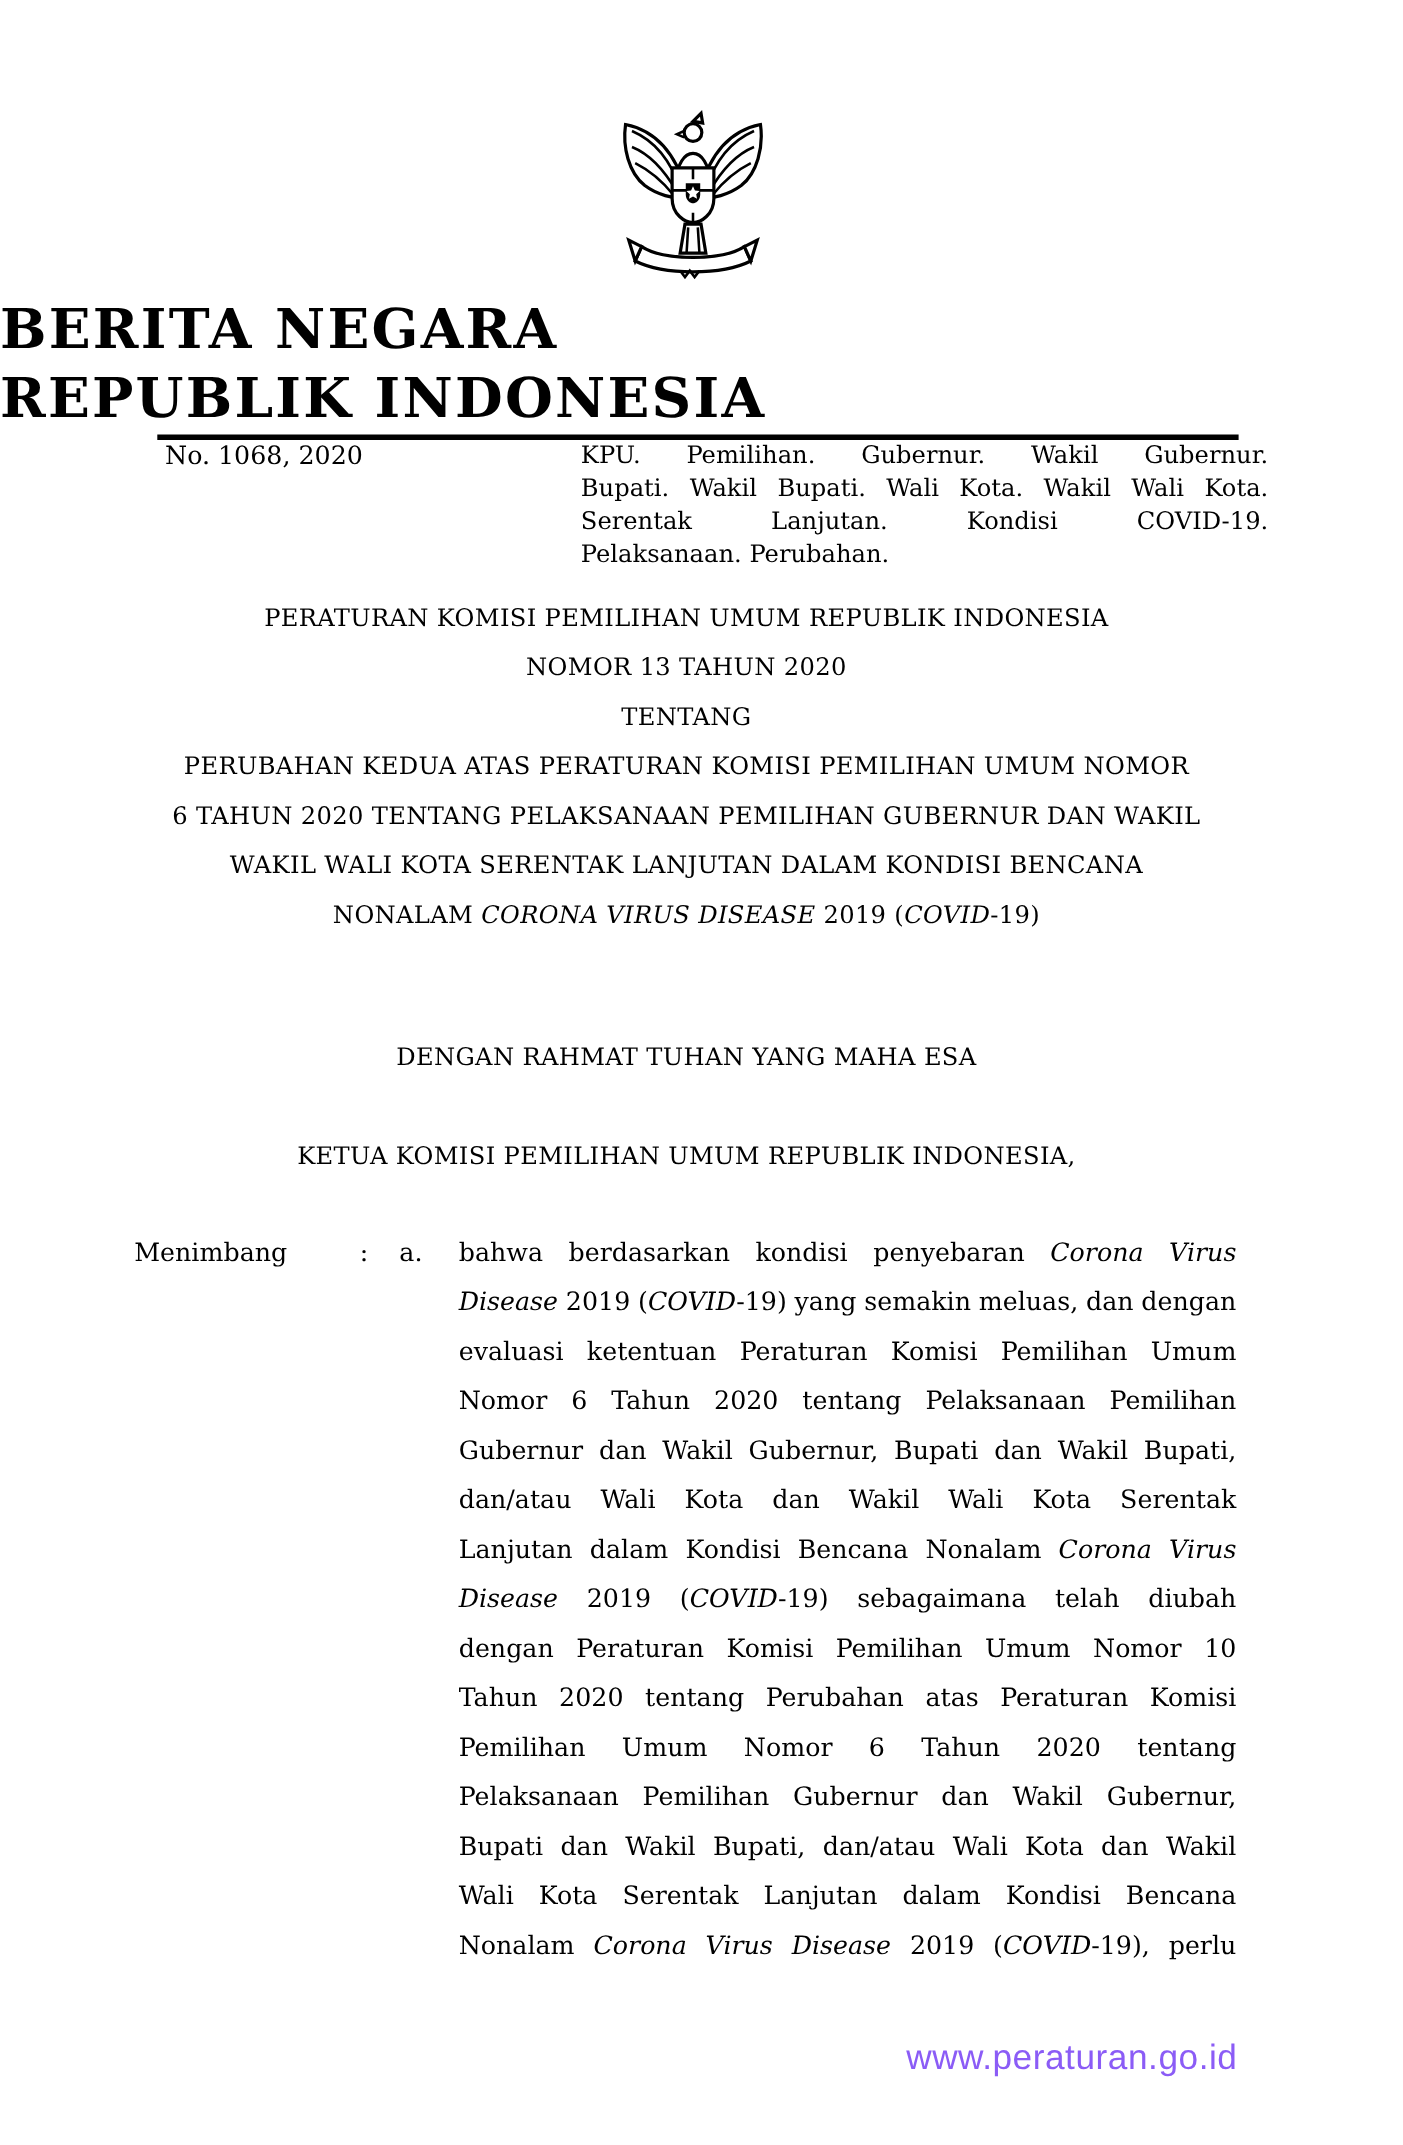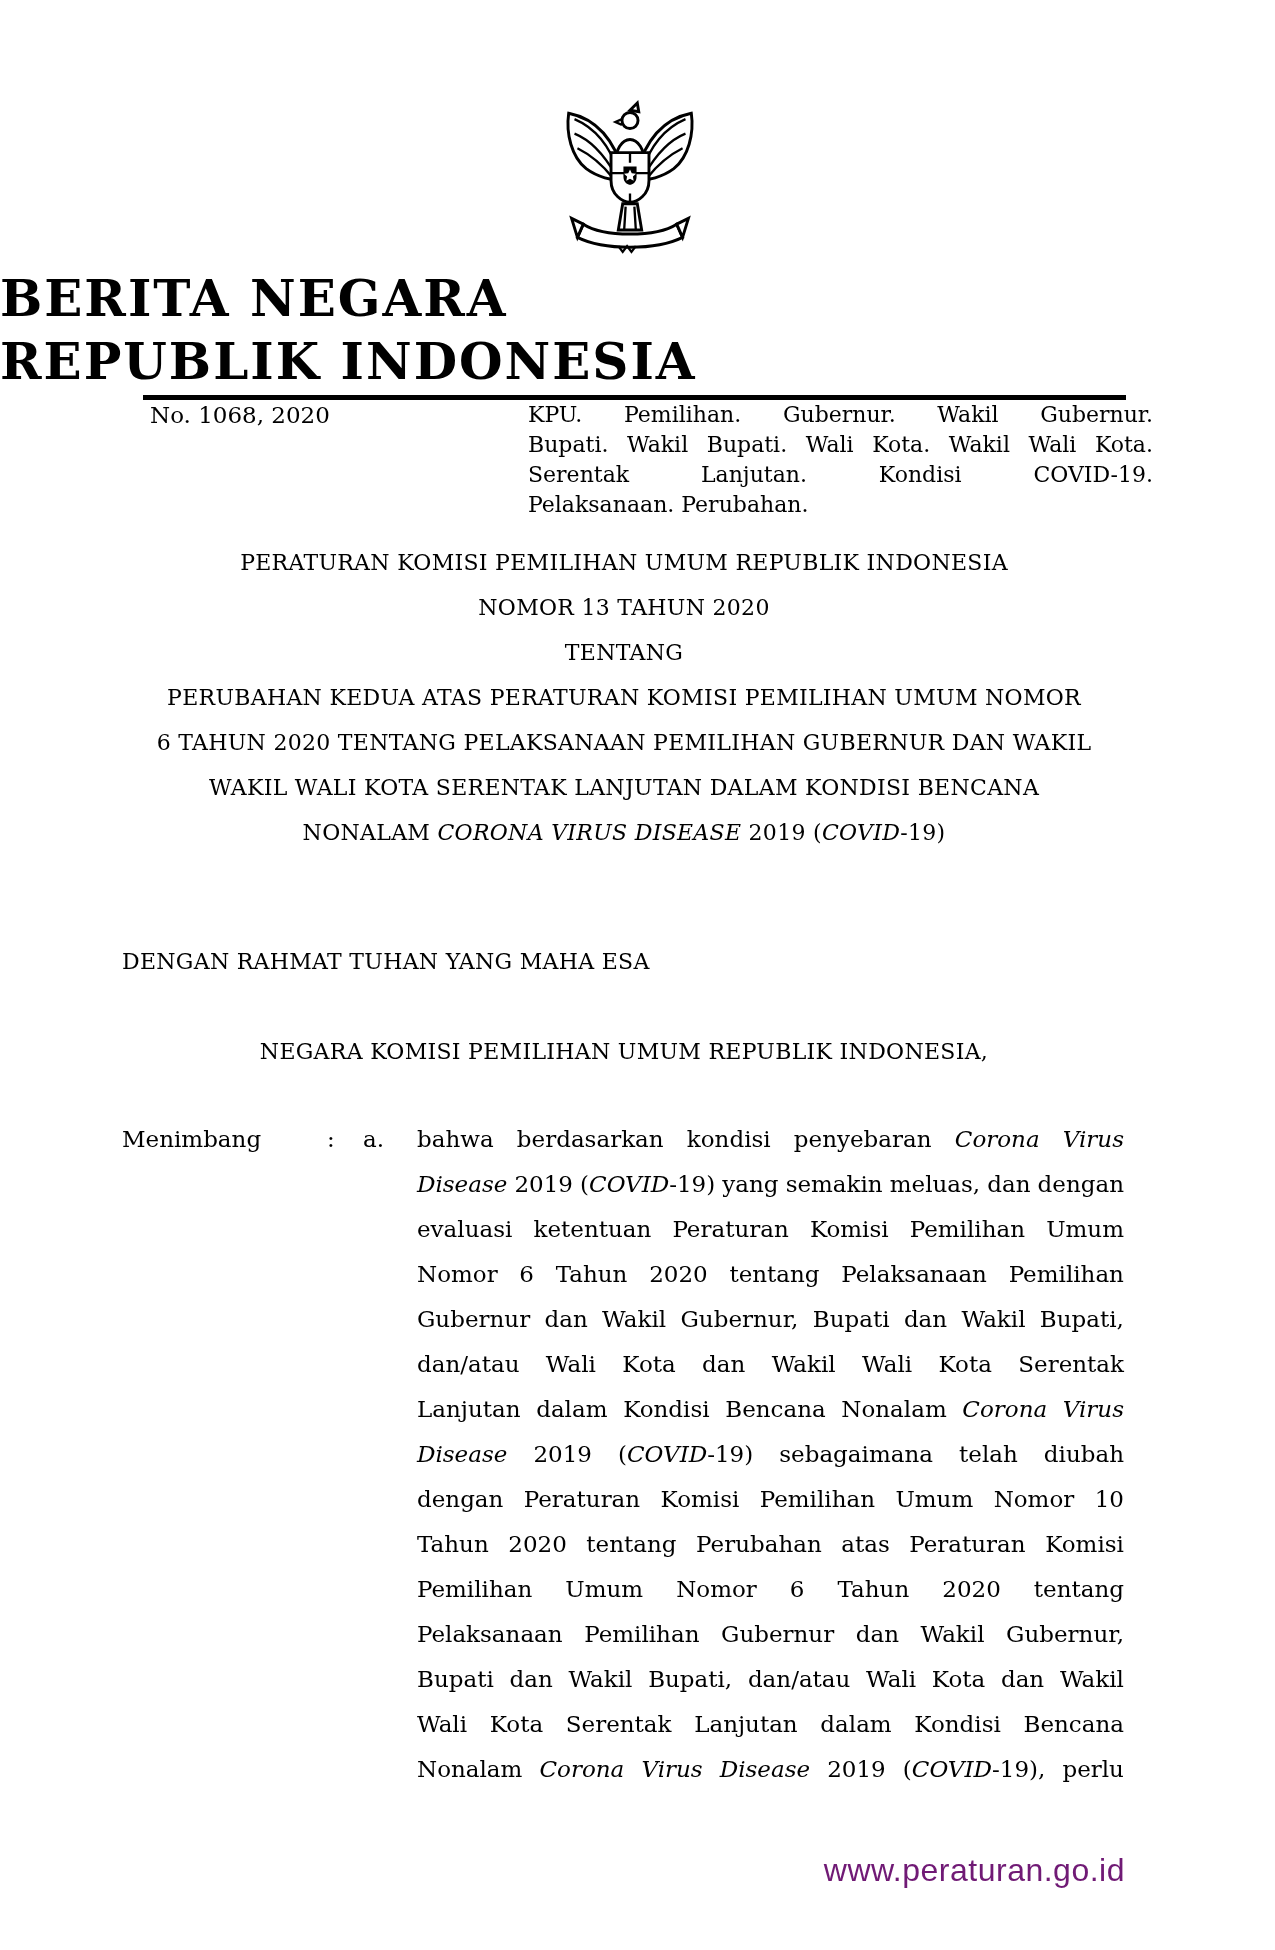--- a/index.html
+++ b/index.html
@@ -18,34 +18,34 @@
     font-size:50px;line-height:63px;letter-spacing:2px;
   }
   .rule{position:absolute;left:143px;top:395px;width:983px;height:5px;background:#000;}
   .gazette-no{position:absolute;left:150px;top:400px;font-size:23px;line-height:30px;}
   .abstract{position:absolute;left:501px;top:400px;width:625px;font-size:22px;line-height:30px;margin-left:27px;}
   .title-block{
     position:absolute;left:122px;top:540px;width:1004px;
     text-align:center;font-size:22px;line-height:45px;letter-spacing:0.3px;
     white-space:nowrap;
   }
-  .invocation{position:absolute;left:122px;top:947px;width:1004px;font-size:22px;line-height:30px;letter-spacing:0.3px;}
+  .invocation{position:absolute;left:122px;top:947px;width:1004px;text-align:center;font-size:22px;line-height:30px;letter-spacing:0.3px;}
   .authority{position:absolute;left:122px;top:1037px;width:1004px;text-align:center;font-size:22px;line-height:30px;letter-spacing:0.3px;}
   .consider-label{position:absolute;left:122px;top:1117px;font-size:23px;line-height:45px;}
   .consider-colon{position:absolute;left:327px;top:1117px;font-size:23px;line-height:45px;}
   .consider-letter{position:absolute;left:363px;top:1117px;font-size:23px;line-height:45px;}
   .body-lines{position:absolute;left:417px;top:1117px;width:707px;font-size:23px;line-height:45px;}
   .line{min-height:45px;}
   .abstract .line{min-height:30px;}
   .j{display:flex;justify-content:space-between;}
   .it{font-style:italic;}
   .footer{
     position:absolute;right:150px;top:1852px;
     font-family:"Liberation Sans","DejaVu Sans",sans-serif;
-    font-size:32px;line-height:36px;color:#701a75;letter-spacing:0.5px;
+    font-size:32px;line-height:36px;color:#8b5cf6;letter-spacing:0.5px;
   }
   svg .ln{fill:none;stroke:#000;stroke-width:1.6;}
   svg .fl{fill:#fff;stroke:#000;stroke-width:2;}
   svg .bk{fill:#000;stroke:none;}
 </style>
 </head>
 <body>
 
 <div class="page">
 
@@ -120,21 +120,21 @@
       <div class="line"><span>PERATURAN KOMISI PEMILIHAN UMUM REPUBLIK INDONESIA</span></div>
       <div class="line"><span>NOMOR 13 TAHUN 2020</span></div>
       <div class="line"><span>TENTANG</span></div>
       <div class="line"><span>PERUBAHAN KEDUA ATAS PERATURAN KOMISI PEMILIHAN UMUM NOMOR</span></div>
       <div class="line"><span>6 TAHUN 2020 TENTANG PELAKSANAAN PEMILIHAN GUBERNUR DAN WAKIL</span></div>
       <div class="line"><span>WAKIL WALI KOTA SERENTAK LANJUTAN DALAM KONDISI BENCANA</span></div>
       <div class="line"><span>NONALAM </span><span class="it">CORONA VIRUS DISEASE</span><span> 2019 (</span><span class="it">COVID</span><span>-19)</span></div>
     </div>
 
   <div class="invocation">DENGAN RAHMAT TUHAN YANG MAHA ESA</div>
-  <div class="authority">NEGARA KOMISI PEMILIHAN UMUM REPUBLIK INDONESIA,</div>
+  <div class="authority">KETUA KOMISI PEMILIHAN UMUM REPUBLIK INDONESIA,</div>
 
   <div class="consider-label">Menimbang</div>
   <div class="consider-colon">:</div>
   <div class="consider-letter">a.</div>
   <div class="body-lines">
       <div class="line j">
         <span><span>bahwa</span></span>
         <span><span>berdasarkan</span></span>
         <span><span>kondisi</span></span>
         <span><span>penyebaran</span></span>

